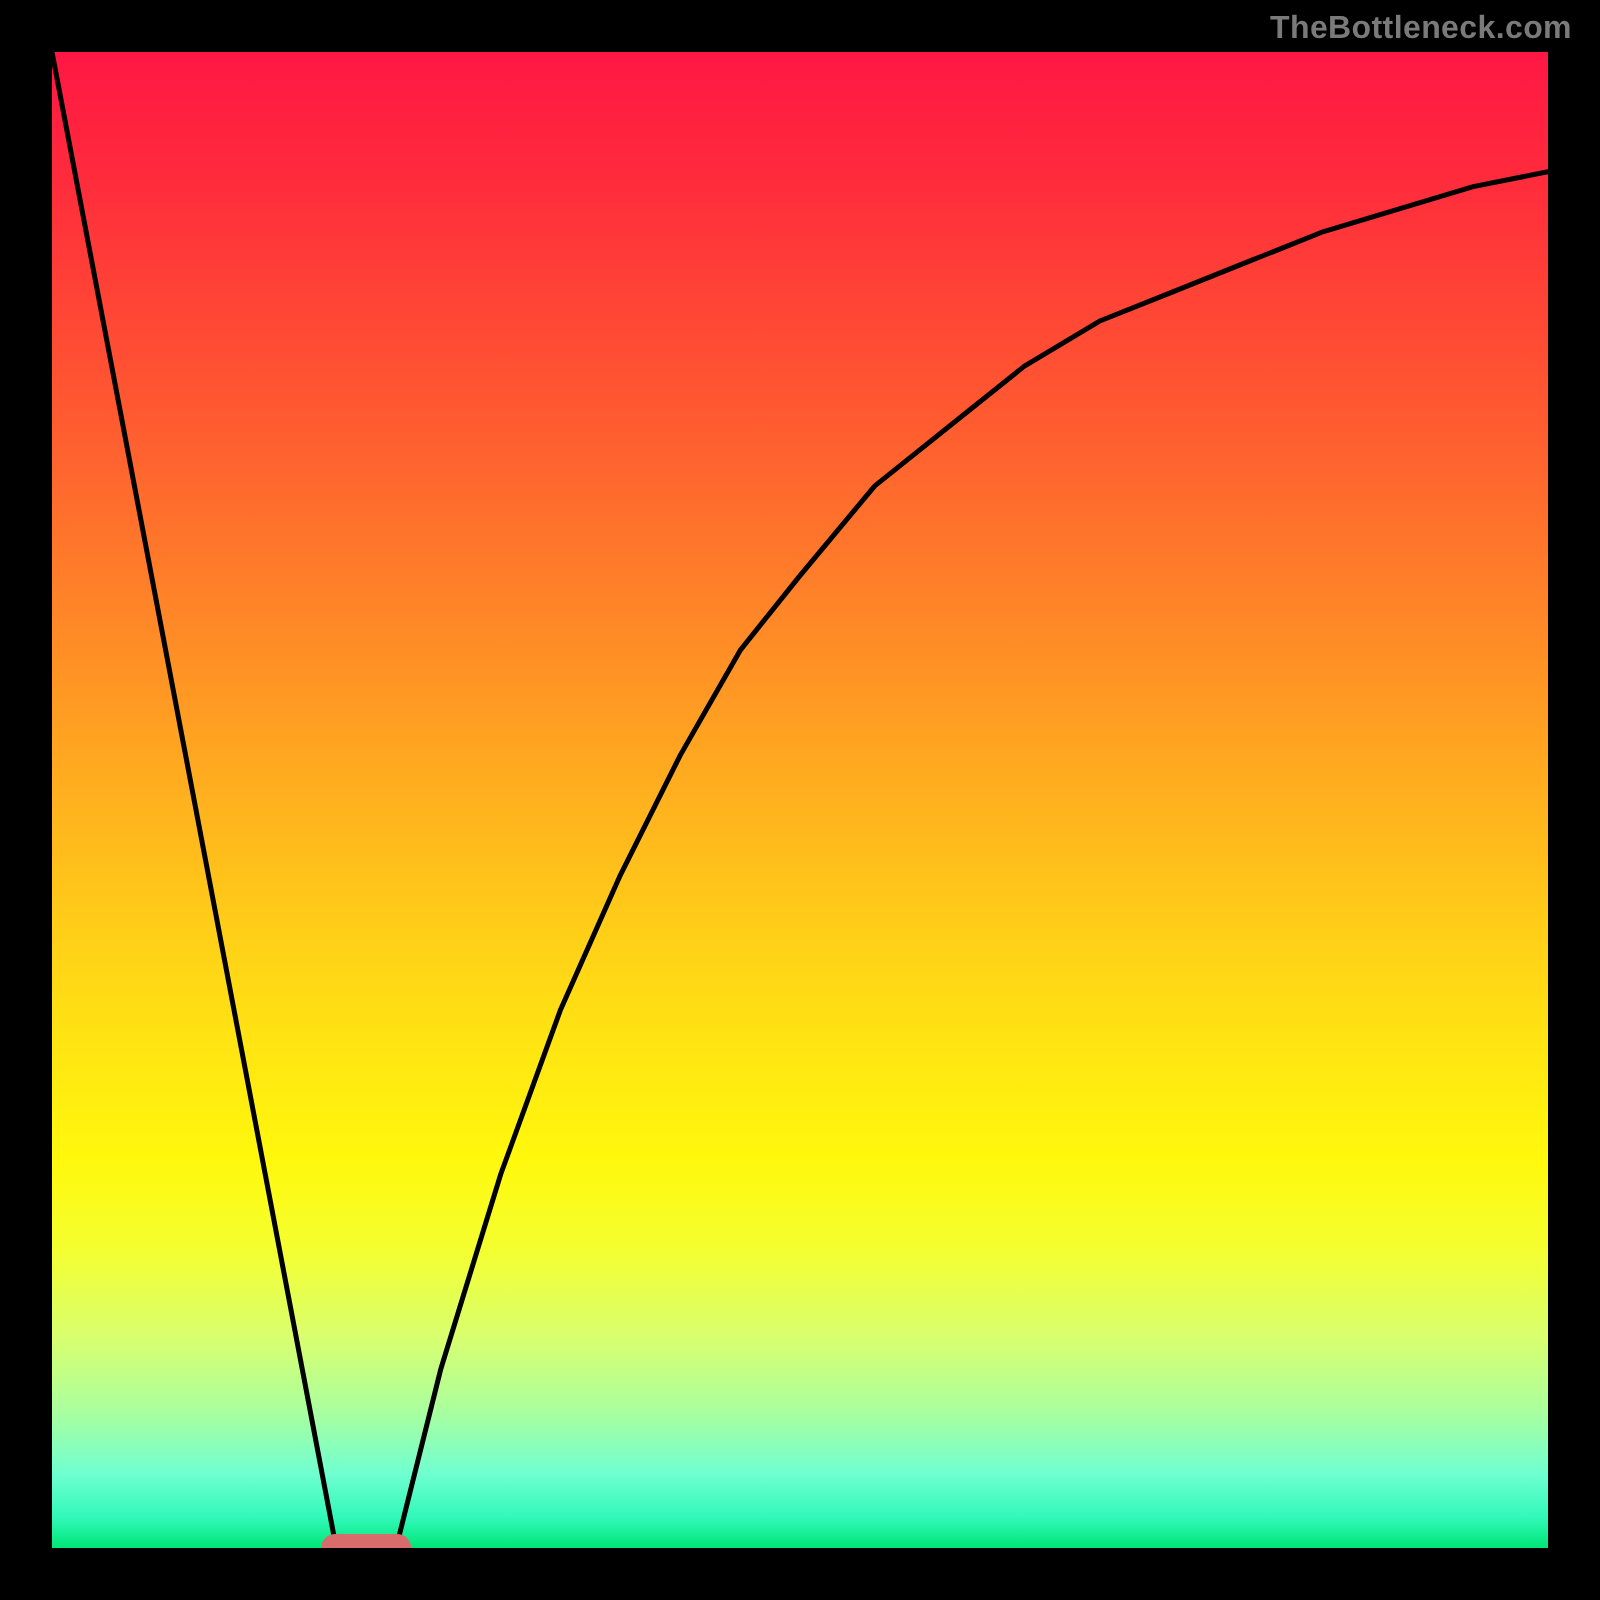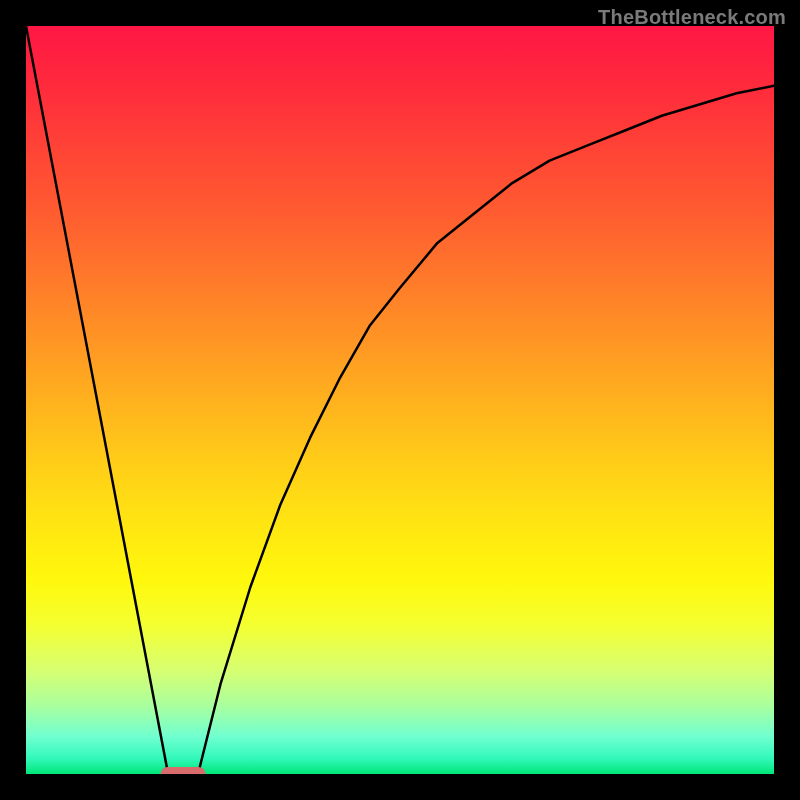--- a/index.html
+++ b/index.html
@@ -44,21 +44,21 @@
     position: absolute;
     left: 0; top: 0;
     width: 100%;
     height: 100%;
   }
   .watermark {
     position: absolute;
     top: 6px;
     right: 14px;
     font-family: Arial, Helvetica, sans-serif;
-    font-size: 20px;
+    font-size: 16px;
     font-weight: 600;
     color: #7a7a7a;
     letter-spacing: 0.2px;
     user-select: none;
   }
 </style>
 </head>
 <body>
 
 <div class="plot-container">

